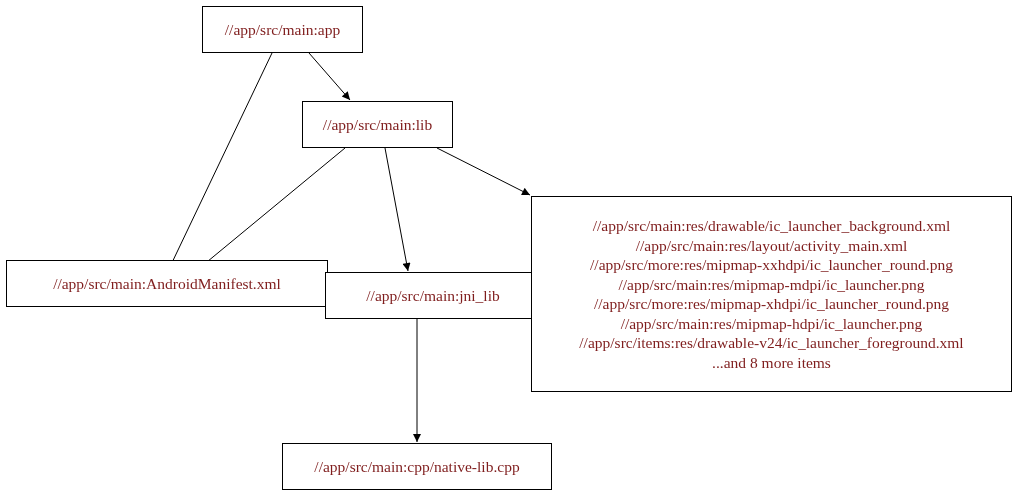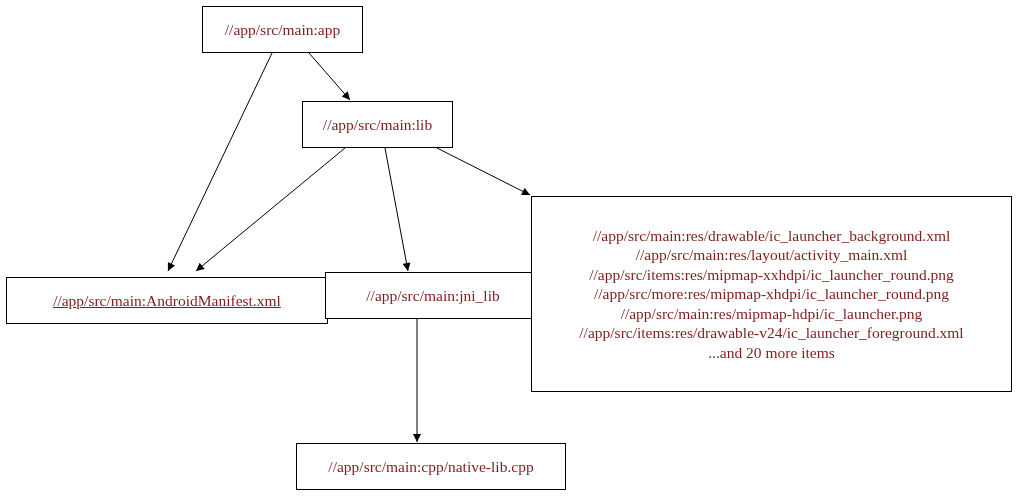--- a/index.html
+++ b/index.html
@@ -34,25 +34,25 @@
     background: #ffffff;
     display: flex;
     align-items: center;
     justify-content: center;
     font-size: 15.5px;
     white-space: nowrap;
     text-align: center;
   }
   #node-app            { left: 202px; top: 6px;   width: 161px; height: 47px; }
   #node-lib            { left: 302px; top: 101px; width: 151px; height: 47px; align-items: center; }
-  #node-manifest       { left: 6px;   top: 277px; width: 322px; height: 47px; text-decoration: underline; }
+  #node-manifest       { left: 6px;   top: 260px; width: 322px; height: 47px; }
   #node-jni-lib        { left: 325px; top: 272px; width: 216px; height: 47px; }
   #node-res-group      { left: 531px; top: 196px; width: 481px; height: 196px;
                          flex-direction: column; justify-content: center; }
-  #node-native-lib     { left: 296px; top: 443px; width: 270px; height: 47px; }
+  #node-native-lib     { left: 282px; top: 443px; width: 270px; height: 47px; }
   .res-line {
     line-height: 19.5px;
     white-space: nowrap;
   }
 </style>
 </head>
 <body>
 
 <div id="canvas">
 
@@ -82,24 +82,25 @@
     <span>//app/src/main:AndroidManifest.xml</span>
   </div>
 
   <div class="node" id="node-jni-lib">
     <span>//app/src/main:jni_lib</span>
   </div>
 
   <div class="node" id="node-res-group">
     <div class="res-line">//app/src/main:res/drawable/ic_launcher_background.xml</div>
     <div class="res-line">//app/src/main:res/layout/activity_main.xml</div>
-    <div class="res-line">//app/src/items:res/mipmap-xxhdpi/ic_launcher_round.png</div>
+    <div class="res-line">//app/src/more:res/mipmap-xxhdpi/ic_launcher_round.png</div>
+    <div class="res-line">//app/src/main:res/mipmap-mdpi/ic_launcher.png</div>
     <div class="res-line">//app/src/more:res/mipmap-xhdpi/ic_launcher_round.png</div>
     <div class="res-line">//app/src/main:res/mipmap-hdpi/ic_launcher.png</div>
     <div class="res-line">//app/src/items:res/drawable-v24/ic_launcher_foreground.xml</div>
-    <div class="res-line">...and 20 more items</div>
+    <div class="res-line">...and 8 more items</div>
   </div>
 
   <div class="node" id="node-native-lib">
     <span>//app/src/main:cpp/native-lib.cpp</span>
   </div>
 
 </div>
 
 </body></html>

